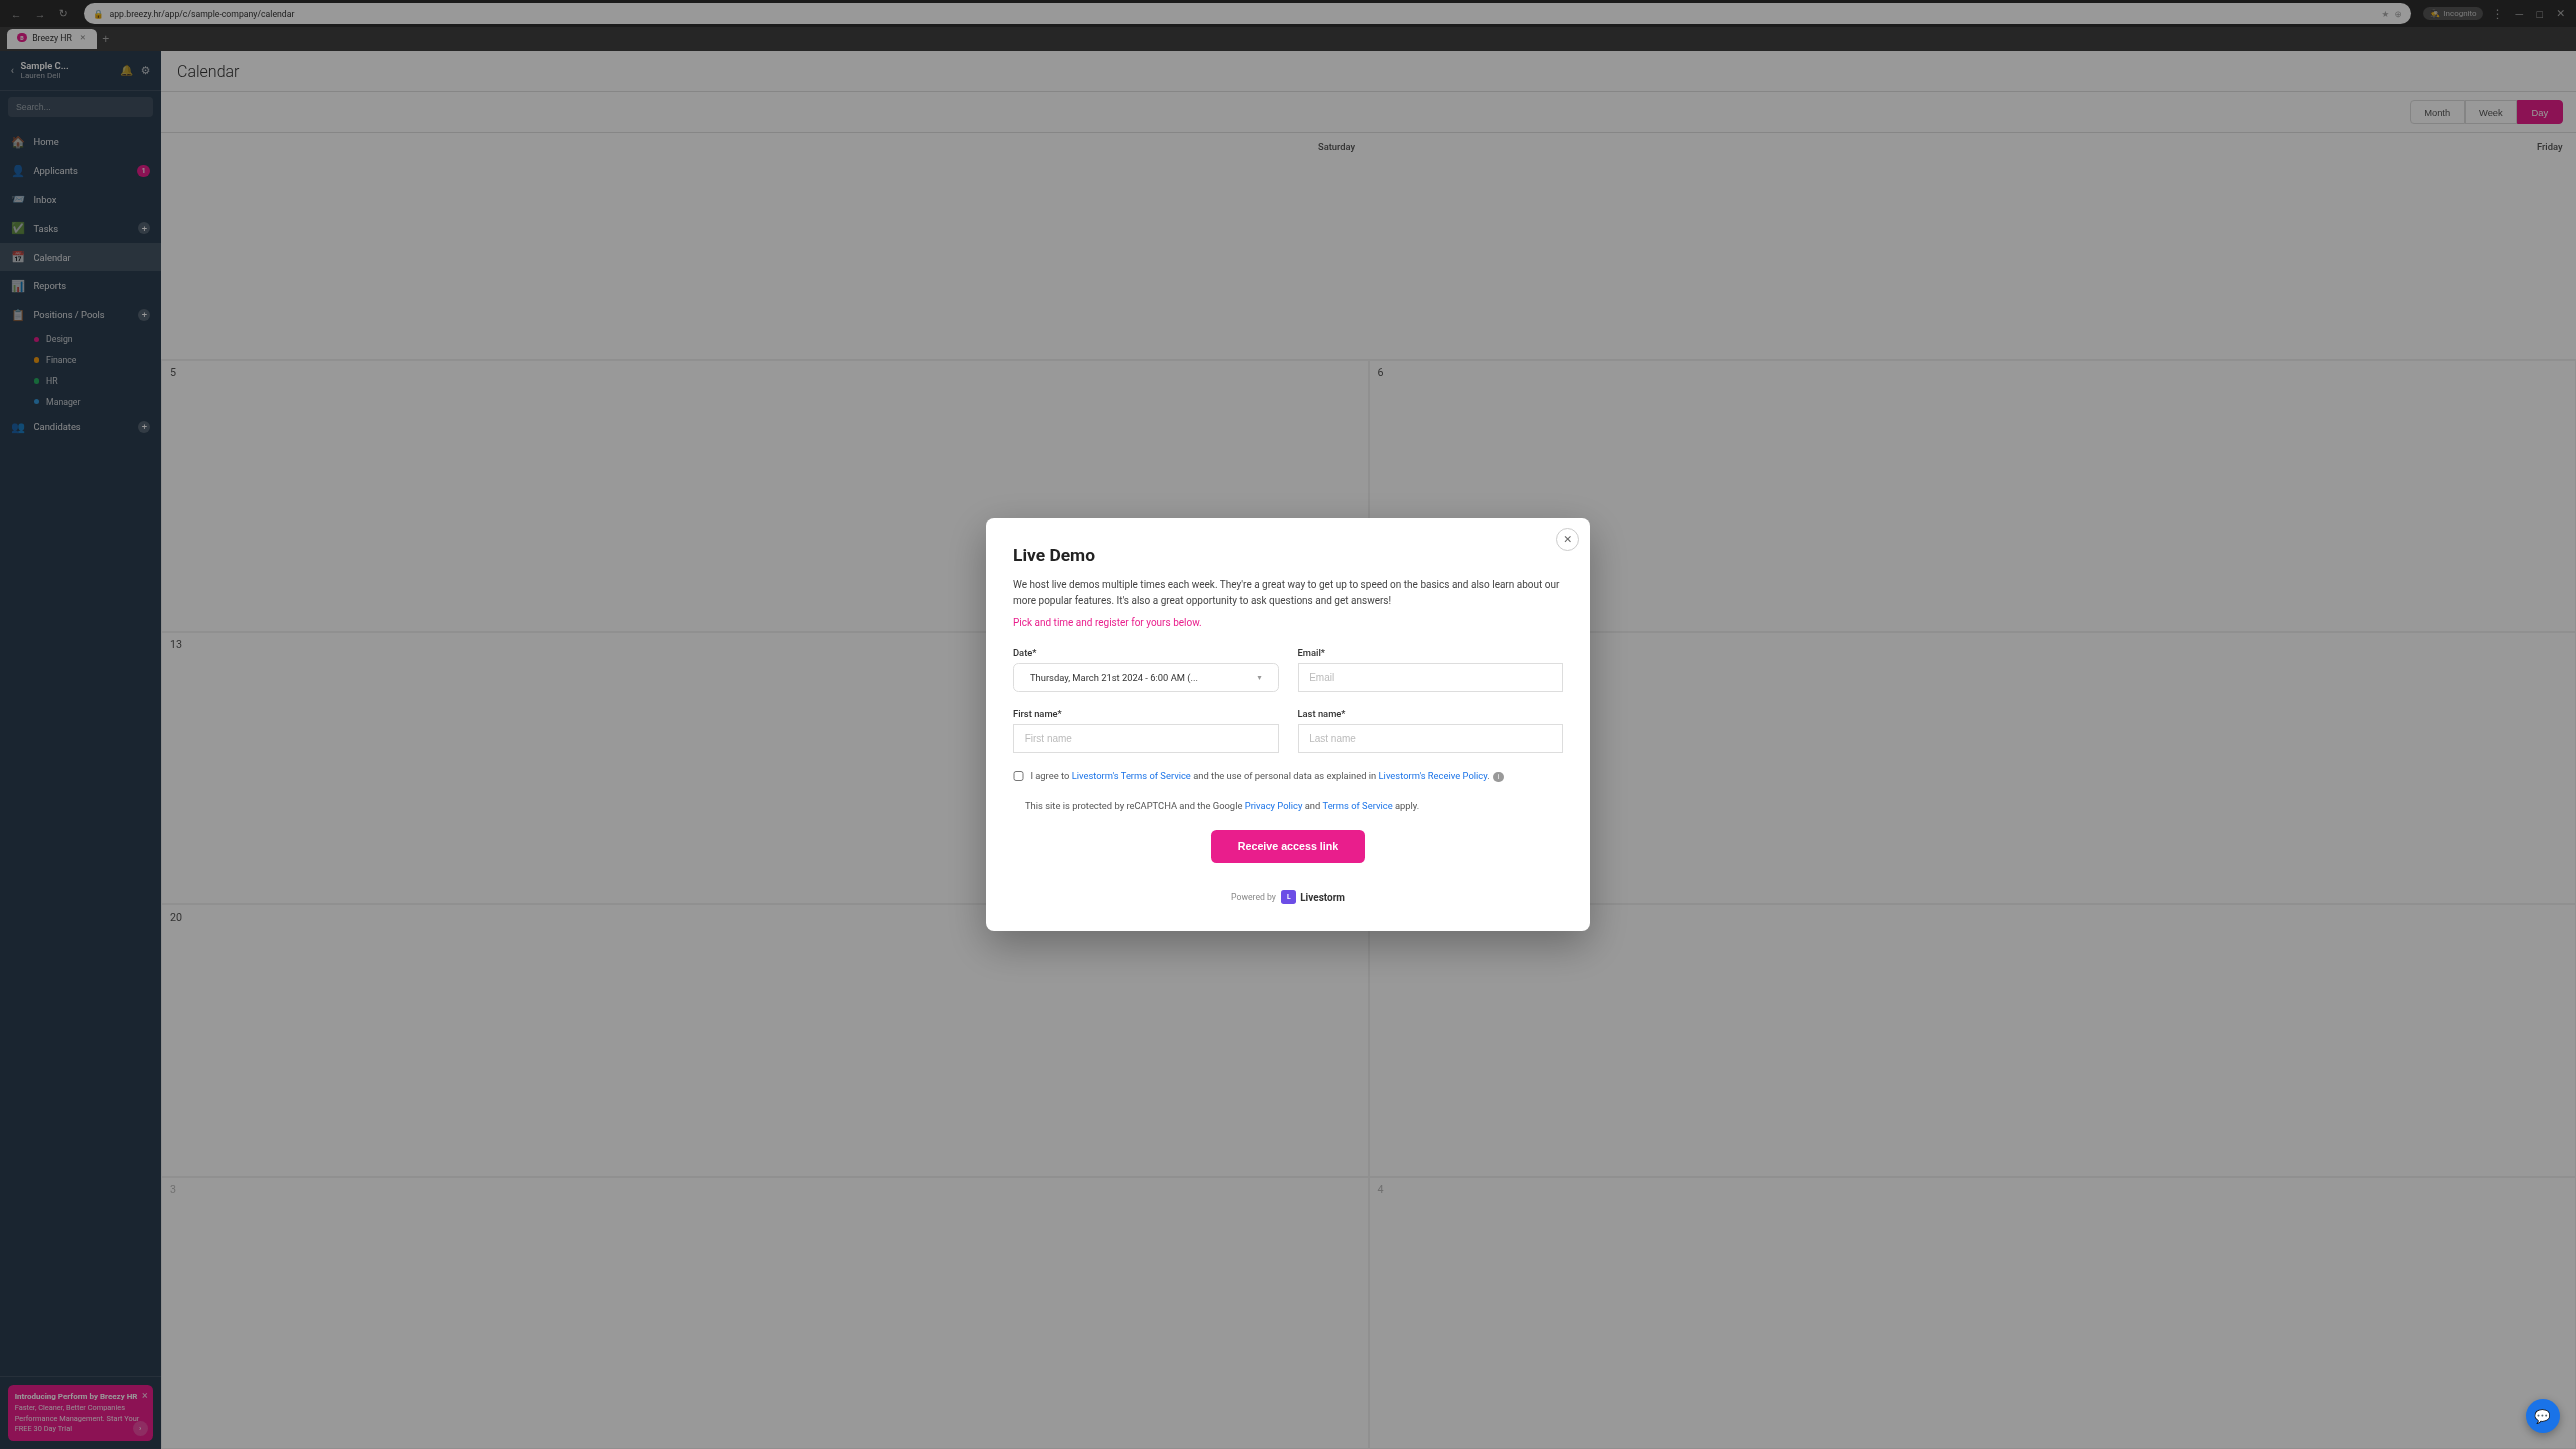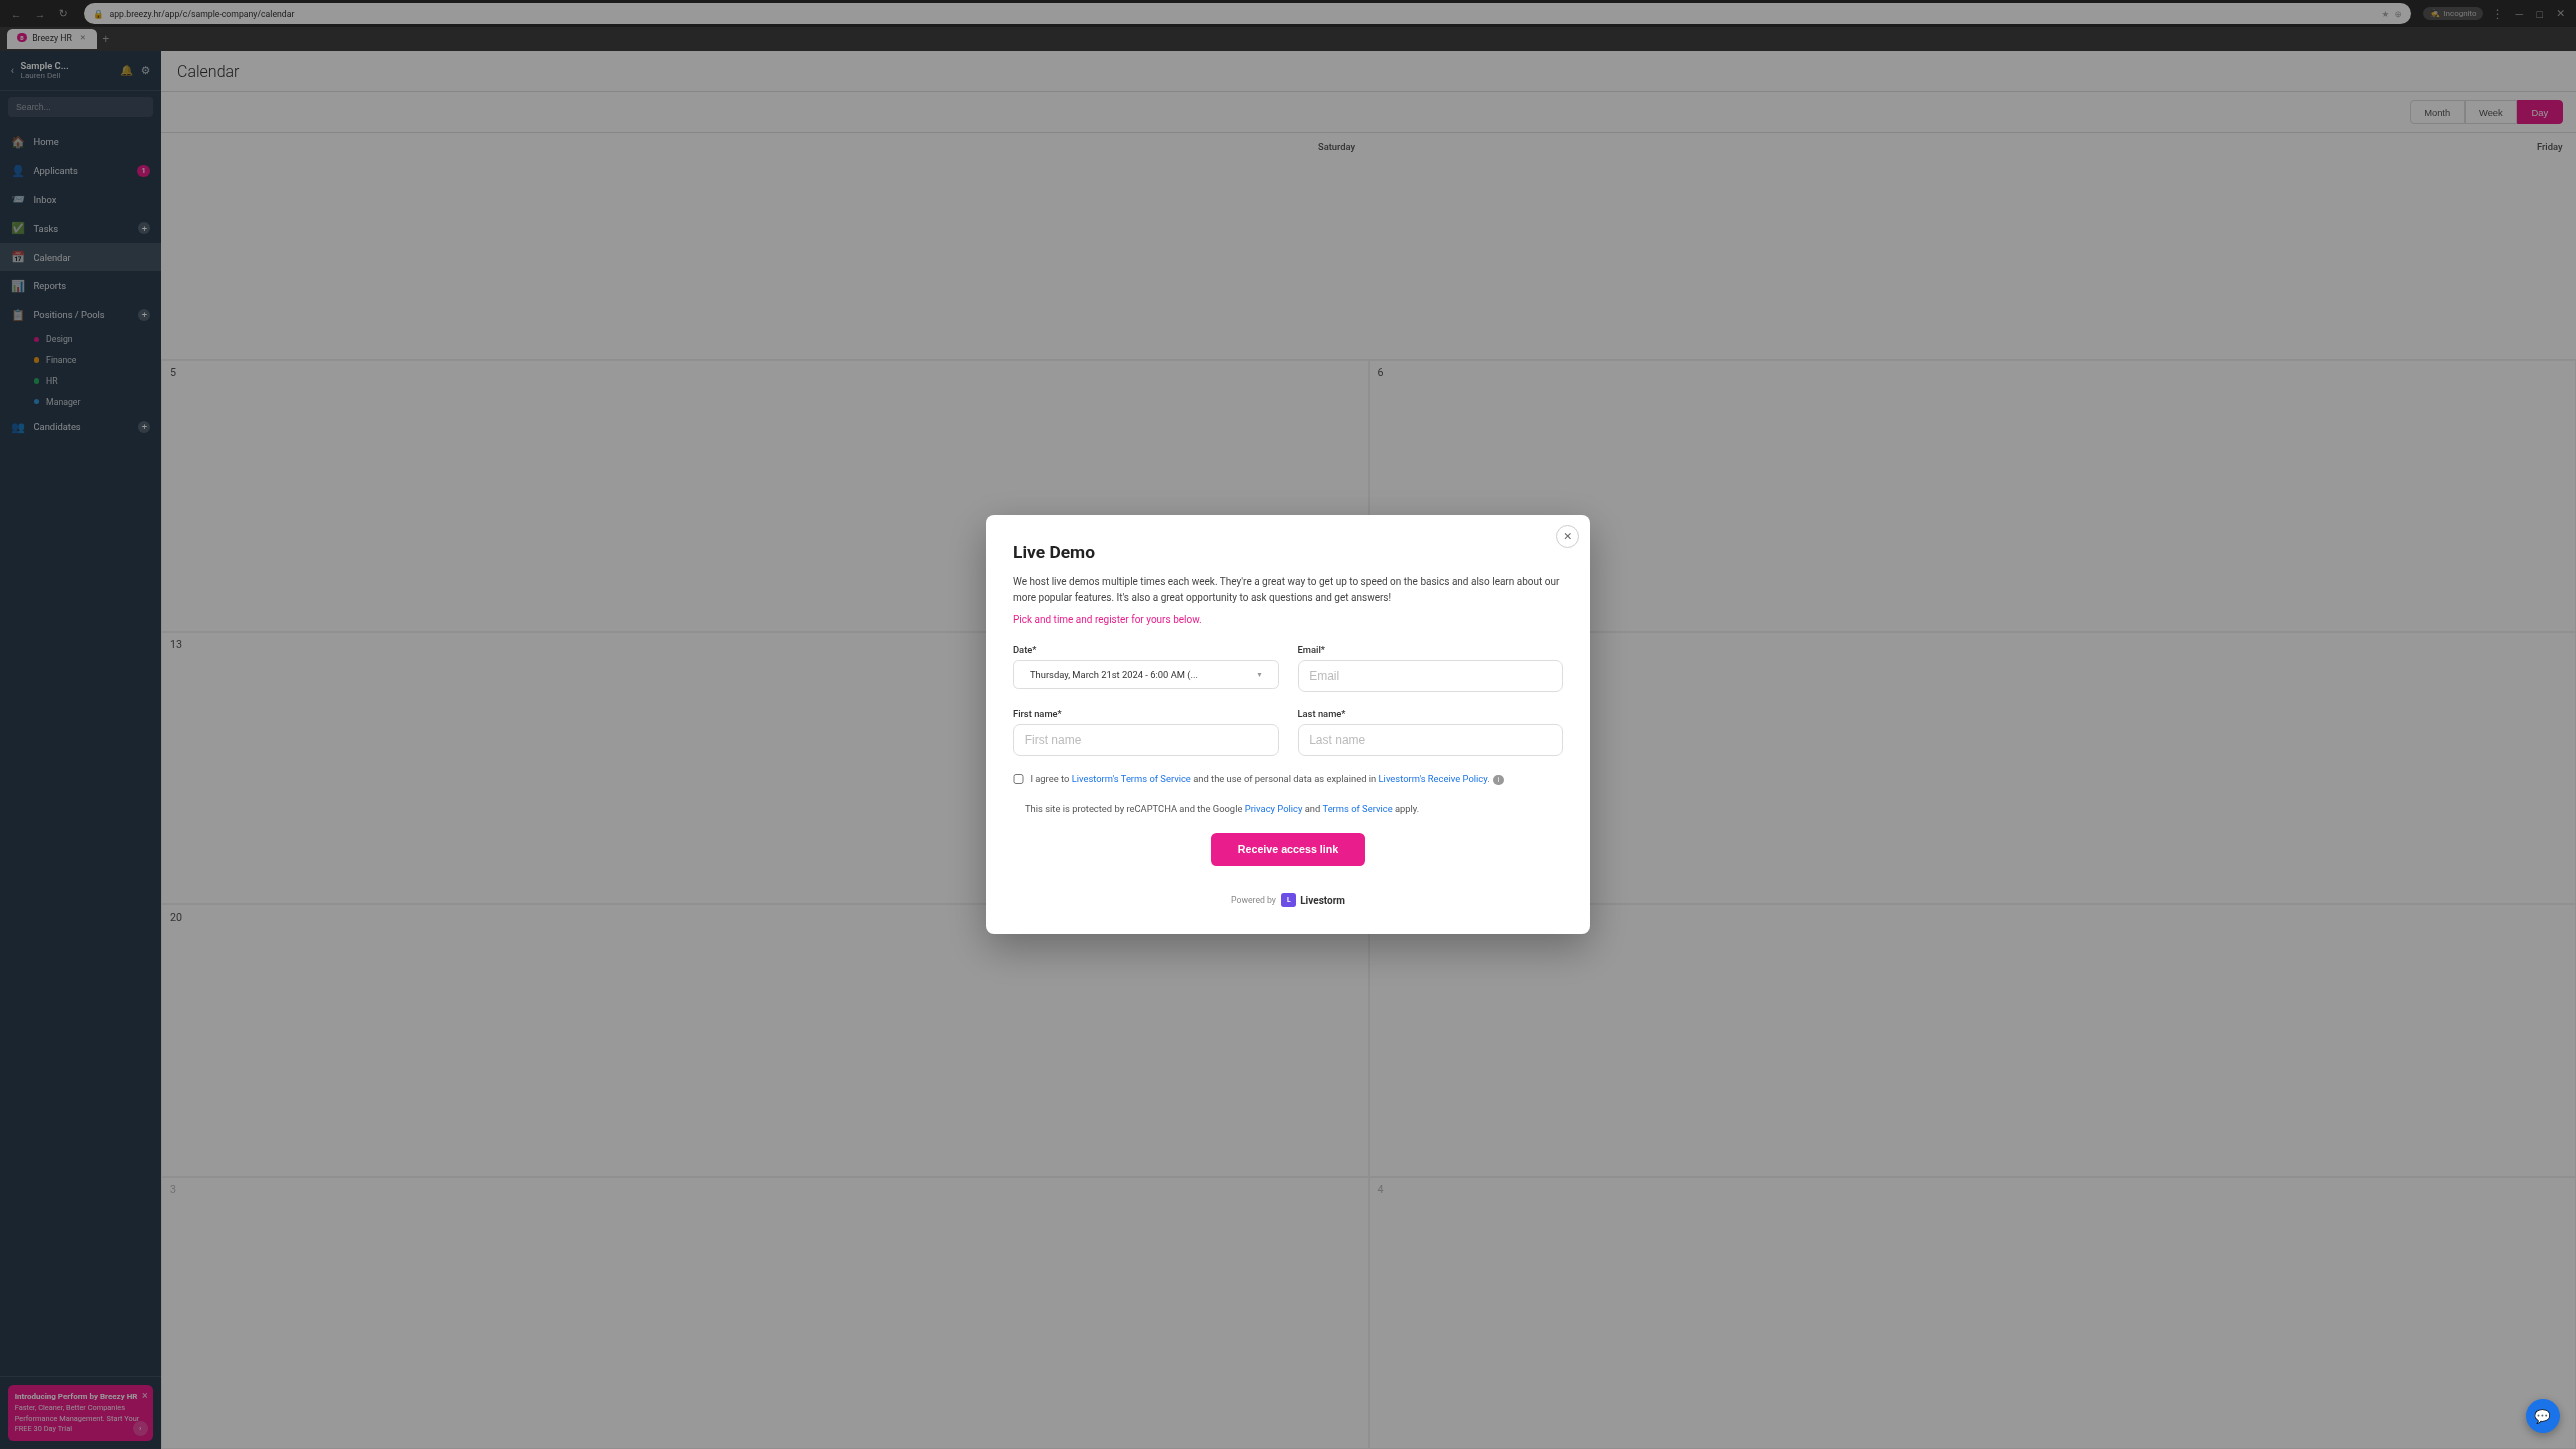--- a/index.html
+++ b/index.html
@@ -70,21 +70,21 @@
     
     .modal { background: white; border-radius: 8px; width: 604px; max-width: 95vw; padding: 27px; position: relative; box-shadow: 0 13.4px 40px rgba(0,0,0,0.3); z-index: 101; }
     .modal-close { position: absolute; top: 10.7px; right: 10.7px; background: none; border: 1.3px solid #ccc; border-radius: 50%; width: 23px; height: 23px; display: flex; align-items: center; justify-content: center; cursor: pointer; font-size: 10.7px; color: #666; }
     .modal-title { font-size: 17.4px; font-weight: 700; color: #222; margin-bottom: 12px; }
     .modal-description { font-size: 10px; color: #444; line-height: 1.6; margin-bottom: 8px; }
     .modal-cta { font-size: 10px; color: #e91e8c; margin-bottom: 19px; }
     .modal-form { display: flex; flex-direction: column; gap: 16px; }
     .modal-form-row { display: grid; grid-template-columns: 1fr 1fr; gap: 19px; }
     .form-group { display: flex; flex-direction: column; gap: 5.4px; }
     .form-label { font-size: 9.4px; color: #333; font-weight: 500; }
-    .form-input { width: 100%; padding: 8px 10.7px; border: 0.7px solid #ddd; border-radius: 7px; font-size: 12px; color: #999; outline: none; }
+    .form-input { width: 100%; padding: 8px 10.7px; border: 0.7px solid #ddd; border-radius: 0; font-size: 10px; color: #999; outline: none; }
     .form-input::placeholder { color: #bbb; }
     .form-select-wrapper { position: relative; }
     .form-select-display { width: 100%; padding: 8px 16px; border: 0.7px solid #ddd; border-radius: 5.4px; font-size: 9.4px; color: #333; background: white; cursor: pointer; display: flex; align-items: center; justify-content: space-between; }
     .form-select-arrow { color: #999; font-size: 8px; }
     .form-checkbox-row { display: flex; align-items: flex-start; gap: 6.7px; font-size: 9.4px; color: #555; line-height: 1.5; }
     .form-checkbox { width: 10.7px; height: 10.7px; margin-top: 1.3px; flex-shrink: 0; border: 1.3px solid #ddd; border-radius: 2px; cursor: pointer; }
     .form-link { color: #1a73e8; text-decoration: none; }
     .form-info-icon { display: inline-flex; align-items: center; justify-content: center; width: 10.7px; height: 10.7px; border-radius: 50%; background: #999; color: white; font-size: 6.7px; cursor: pointer; vertical-align: middle; margin-left: 1.3px; }
     .form-recaptcha { font-size: 9.4px; color: #555; line-height: 1.5; margin-left: 12px; }
     .modal-submit-btn { background: #e91e8c; color: white; border: none; border-radius: 5.4px; padding: 10.7px 27px; font-size: 10.7px; font-weight: 600; cursor: pointer; align-self: center; }

